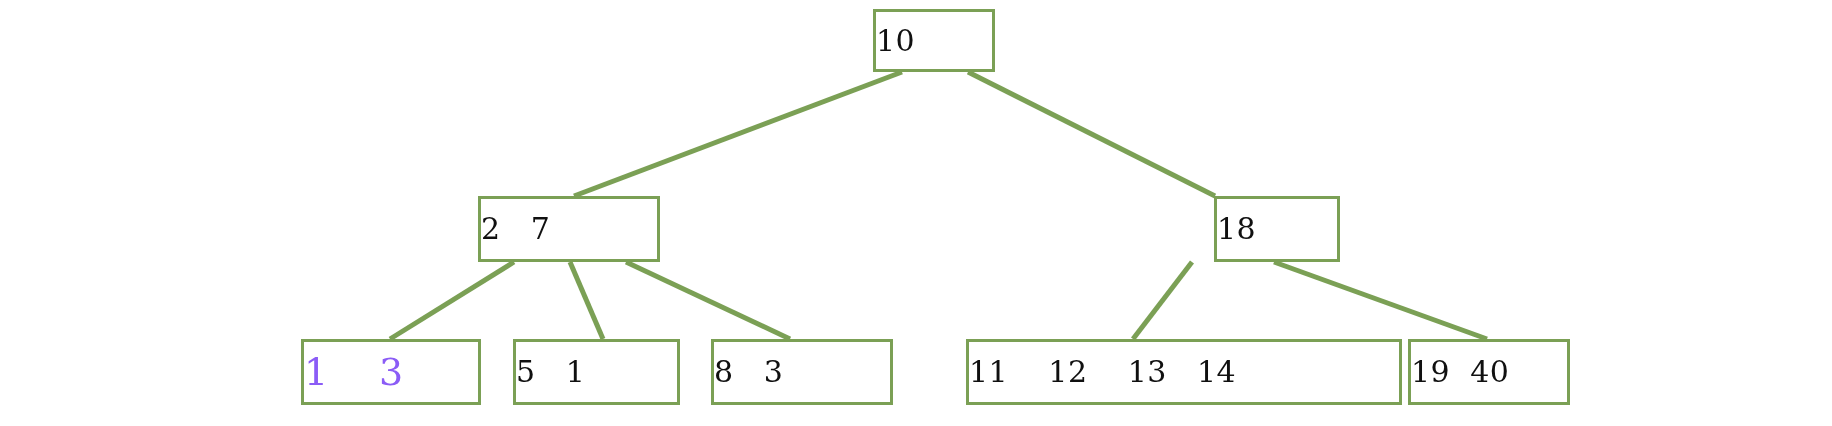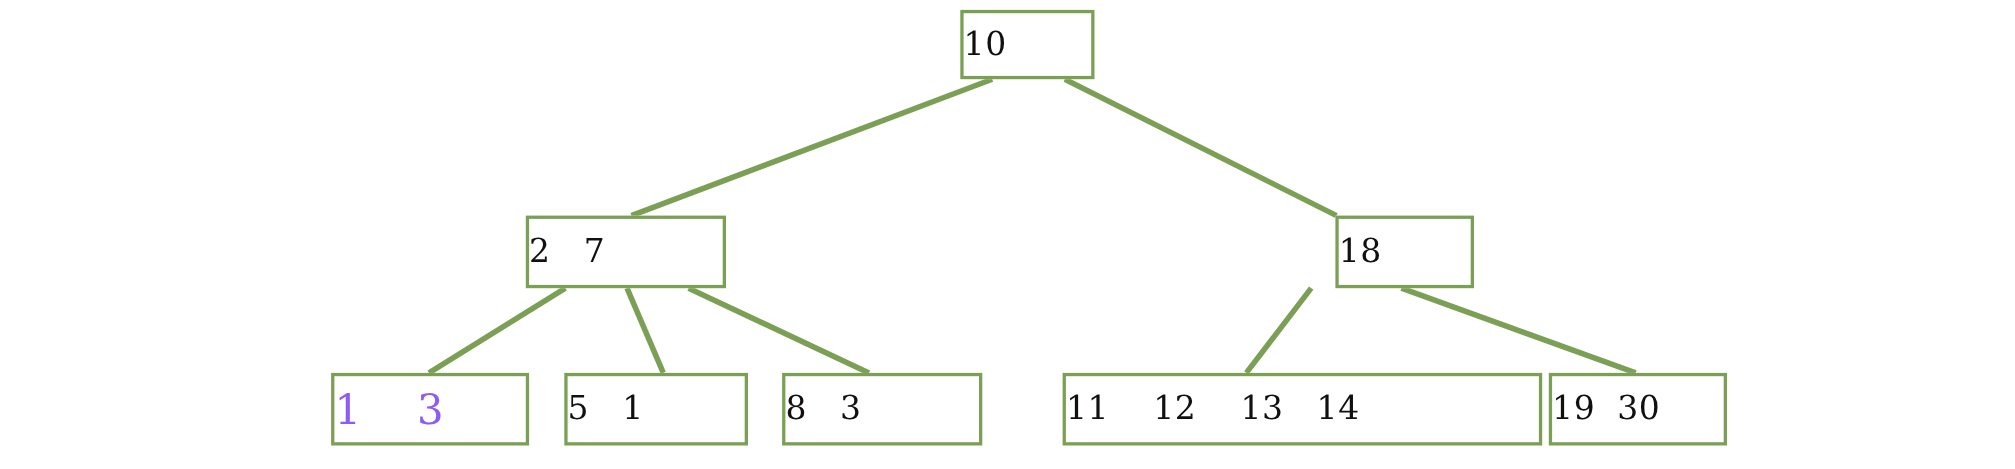--- a/index.html
+++ b/index.html
@@ -57,16 +57,16 @@
     </svg>
 
   <div id="node-layer">
       <div class="node-box" style="left: 873px; top: 9px; width: 122px; height: 63px; border: 3px solid rgb(123, 160, 85); font-size: 30px; color: rgb(16, 16, 16);"><span class="node-label">10</span></div>
       <div class="node-box" style="left: 478px; top: 196px; width: 182px; height: 66px; border: 3px solid rgb(123, 160, 85); font-size: 30px; color: rgb(16, 16, 16);"><span class="node-label">2   7</span></div>
       <div class="node-box" style="left: 1214px; top: 196px; width: 126px; height: 66px; border: 3px solid rgb(123, 160, 85); font-size: 30px; color: rgb(16, 16, 16);"><span class="node-label">18</span></div>
       <div class="node-box" style="left: 301px; top: 339px; width: 180px; height: 66px; border: 3px solid rgb(123, 160, 85); font-size: 38px; color: #8b5cf6;"><span class="node-label">1    3</span></div>
       <div class="node-box" style="left: 513px; top: 339px; width: 167px; height: 66px; border: 3px solid rgb(123, 160, 85); font-size: 30px; color: rgb(16, 16, 16);"><span class="node-label">5   1</span></div>
       <div class="node-box" style="left: 711px; top: 339px; width: 182px; height: 66px; border: 3px solid rgb(123, 160, 85); font-size: 30px; color: rgb(16, 16, 16);"><span class="node-label">8   3</span></div>
       <div class="node-box" style="left: 932px; top: 339px; width: 436px; height: 66px; border: 3px solid rgb(123, 160, 85); font-size: 30px; color: rgb(16, 16, 16); margin-left: 34px;"><span class="node-label">11    12    13   14</span></div>
-      <div class="node-box" style="left: 1408px; top: 339px; width: 162px; height: 66px; border: 3px solid rgb(123, 160, 85); font-size: 30px; color: rgb(16, 16, 16);"><span class="node-label">19  30</span></div>
+      <div class="node-box" style="left: 1408px; top: 339px; width: 162px; height: 66px; border: 3px solid rgb(123, 160, 85); font-size: 30px; color: rgb(16, 16, 16);"><span class="node-label">19  40</span></div>
     </div>
 
 </div>
 
 </body></html>

